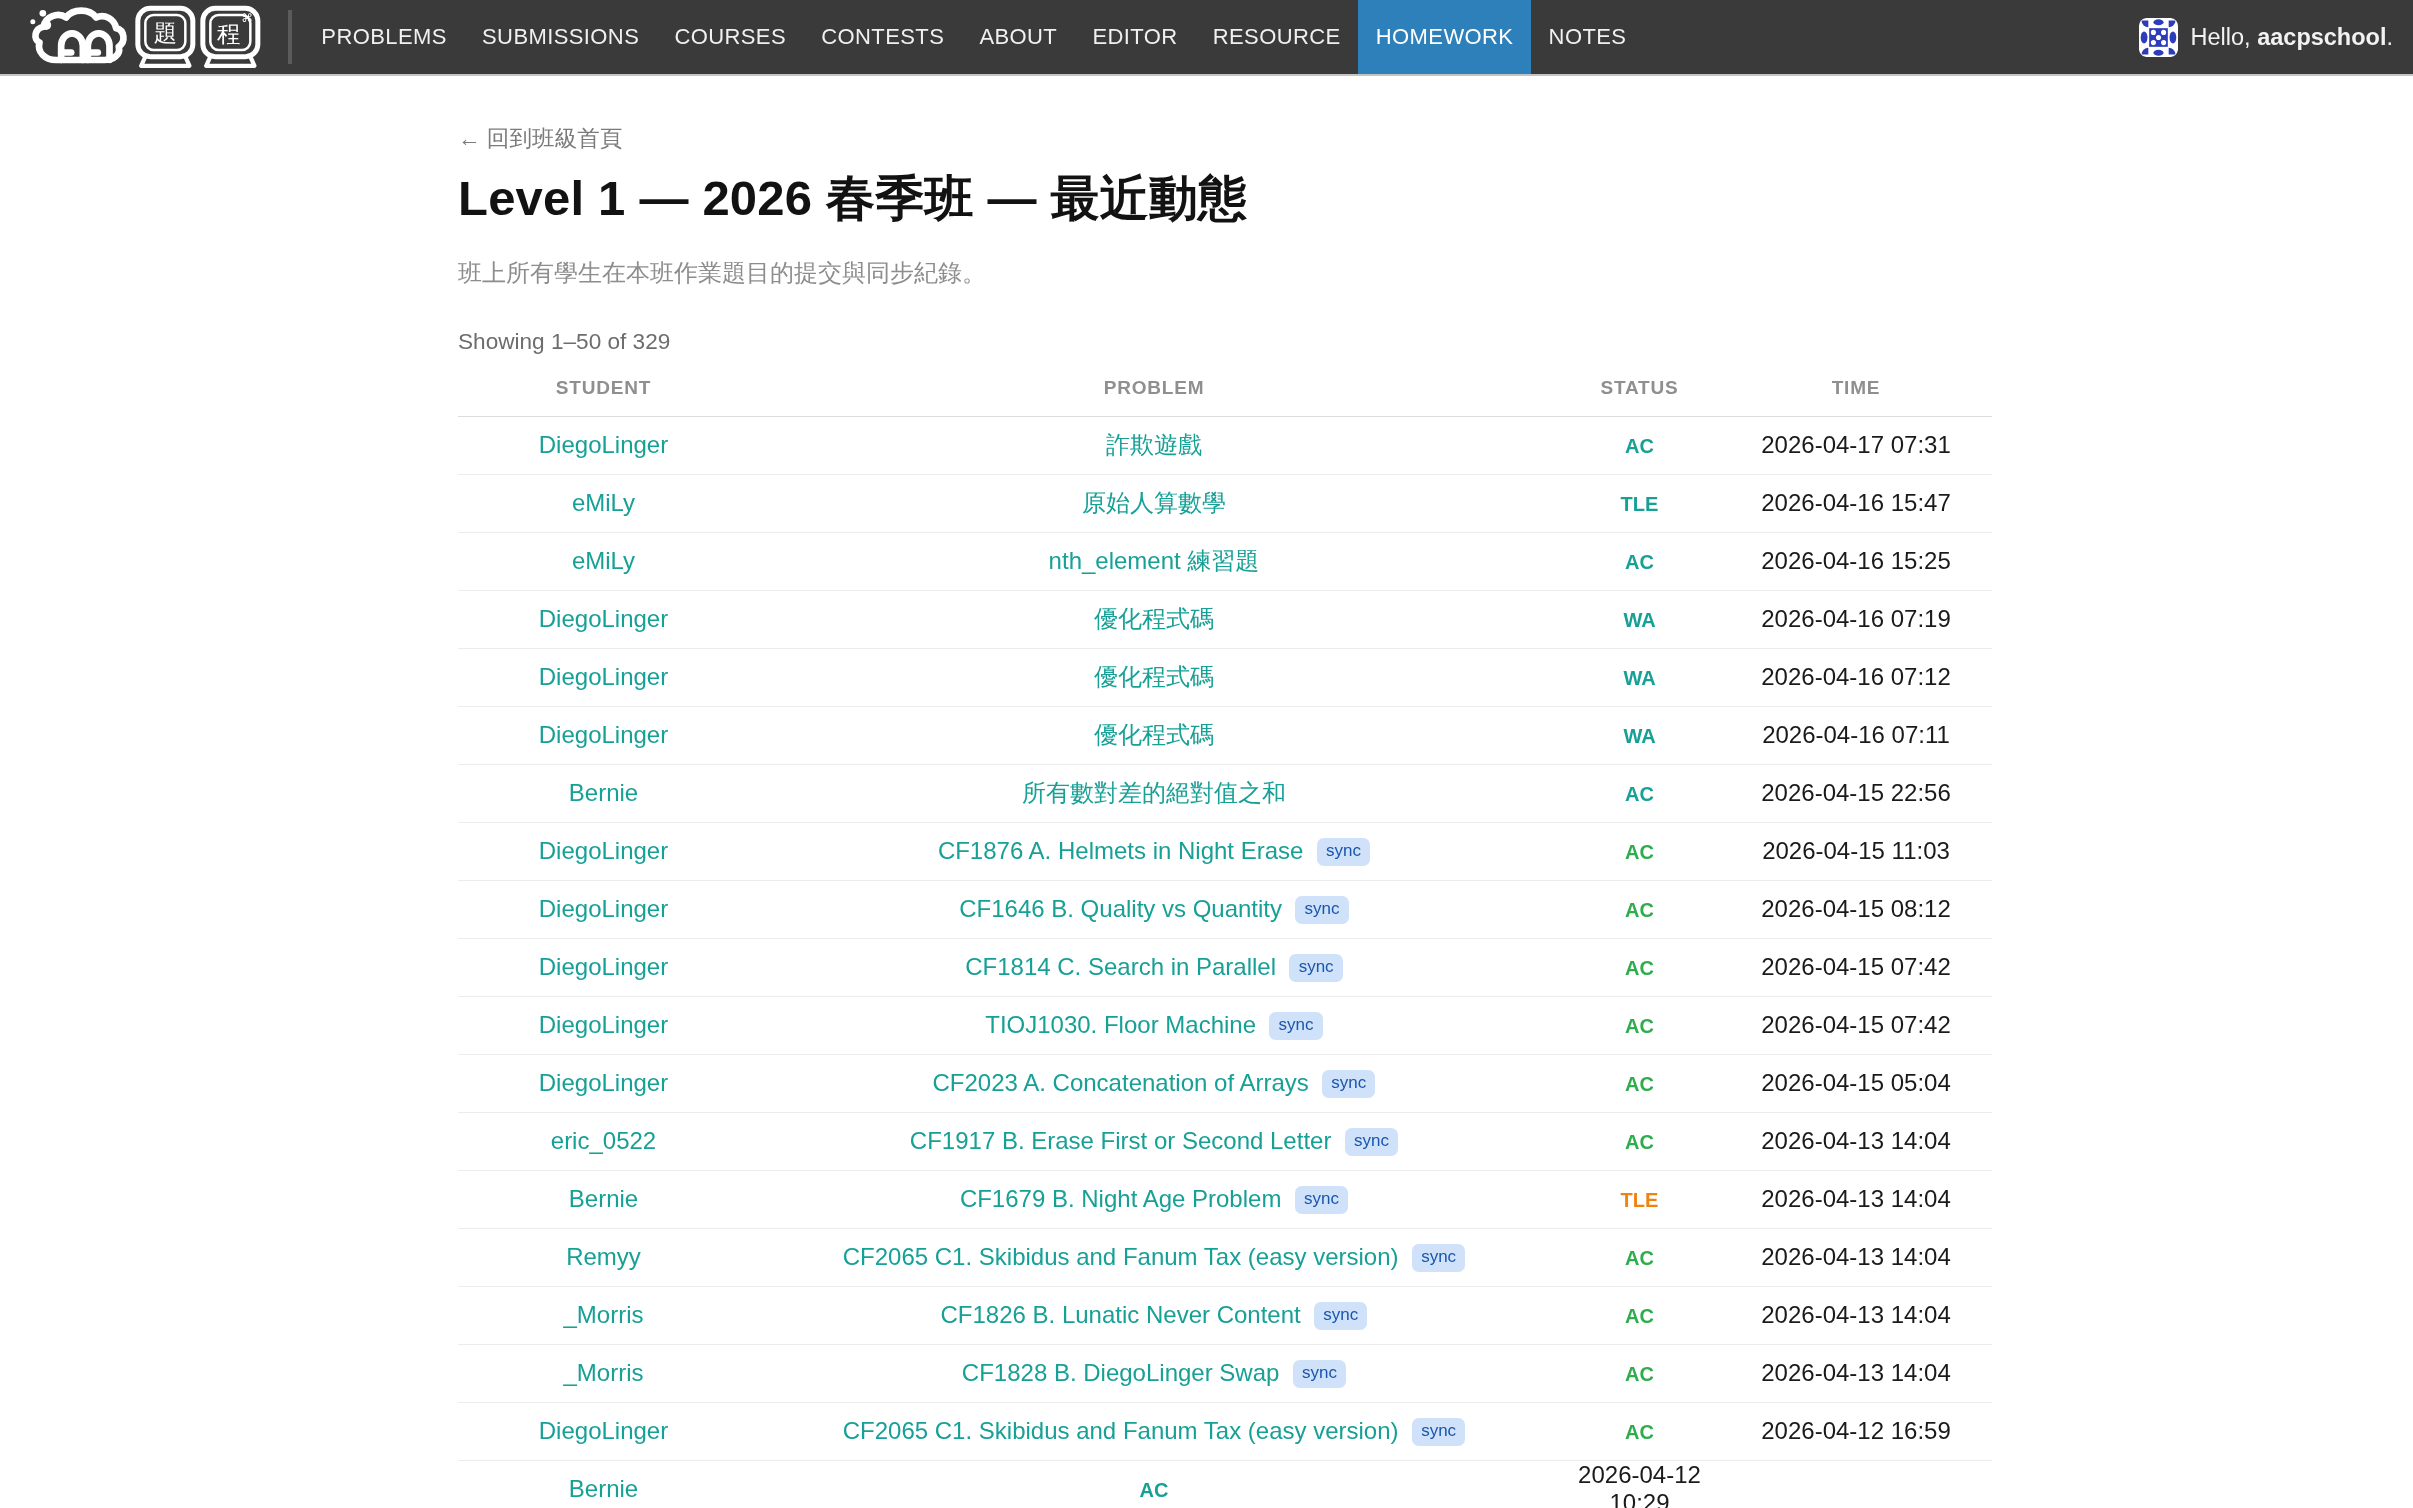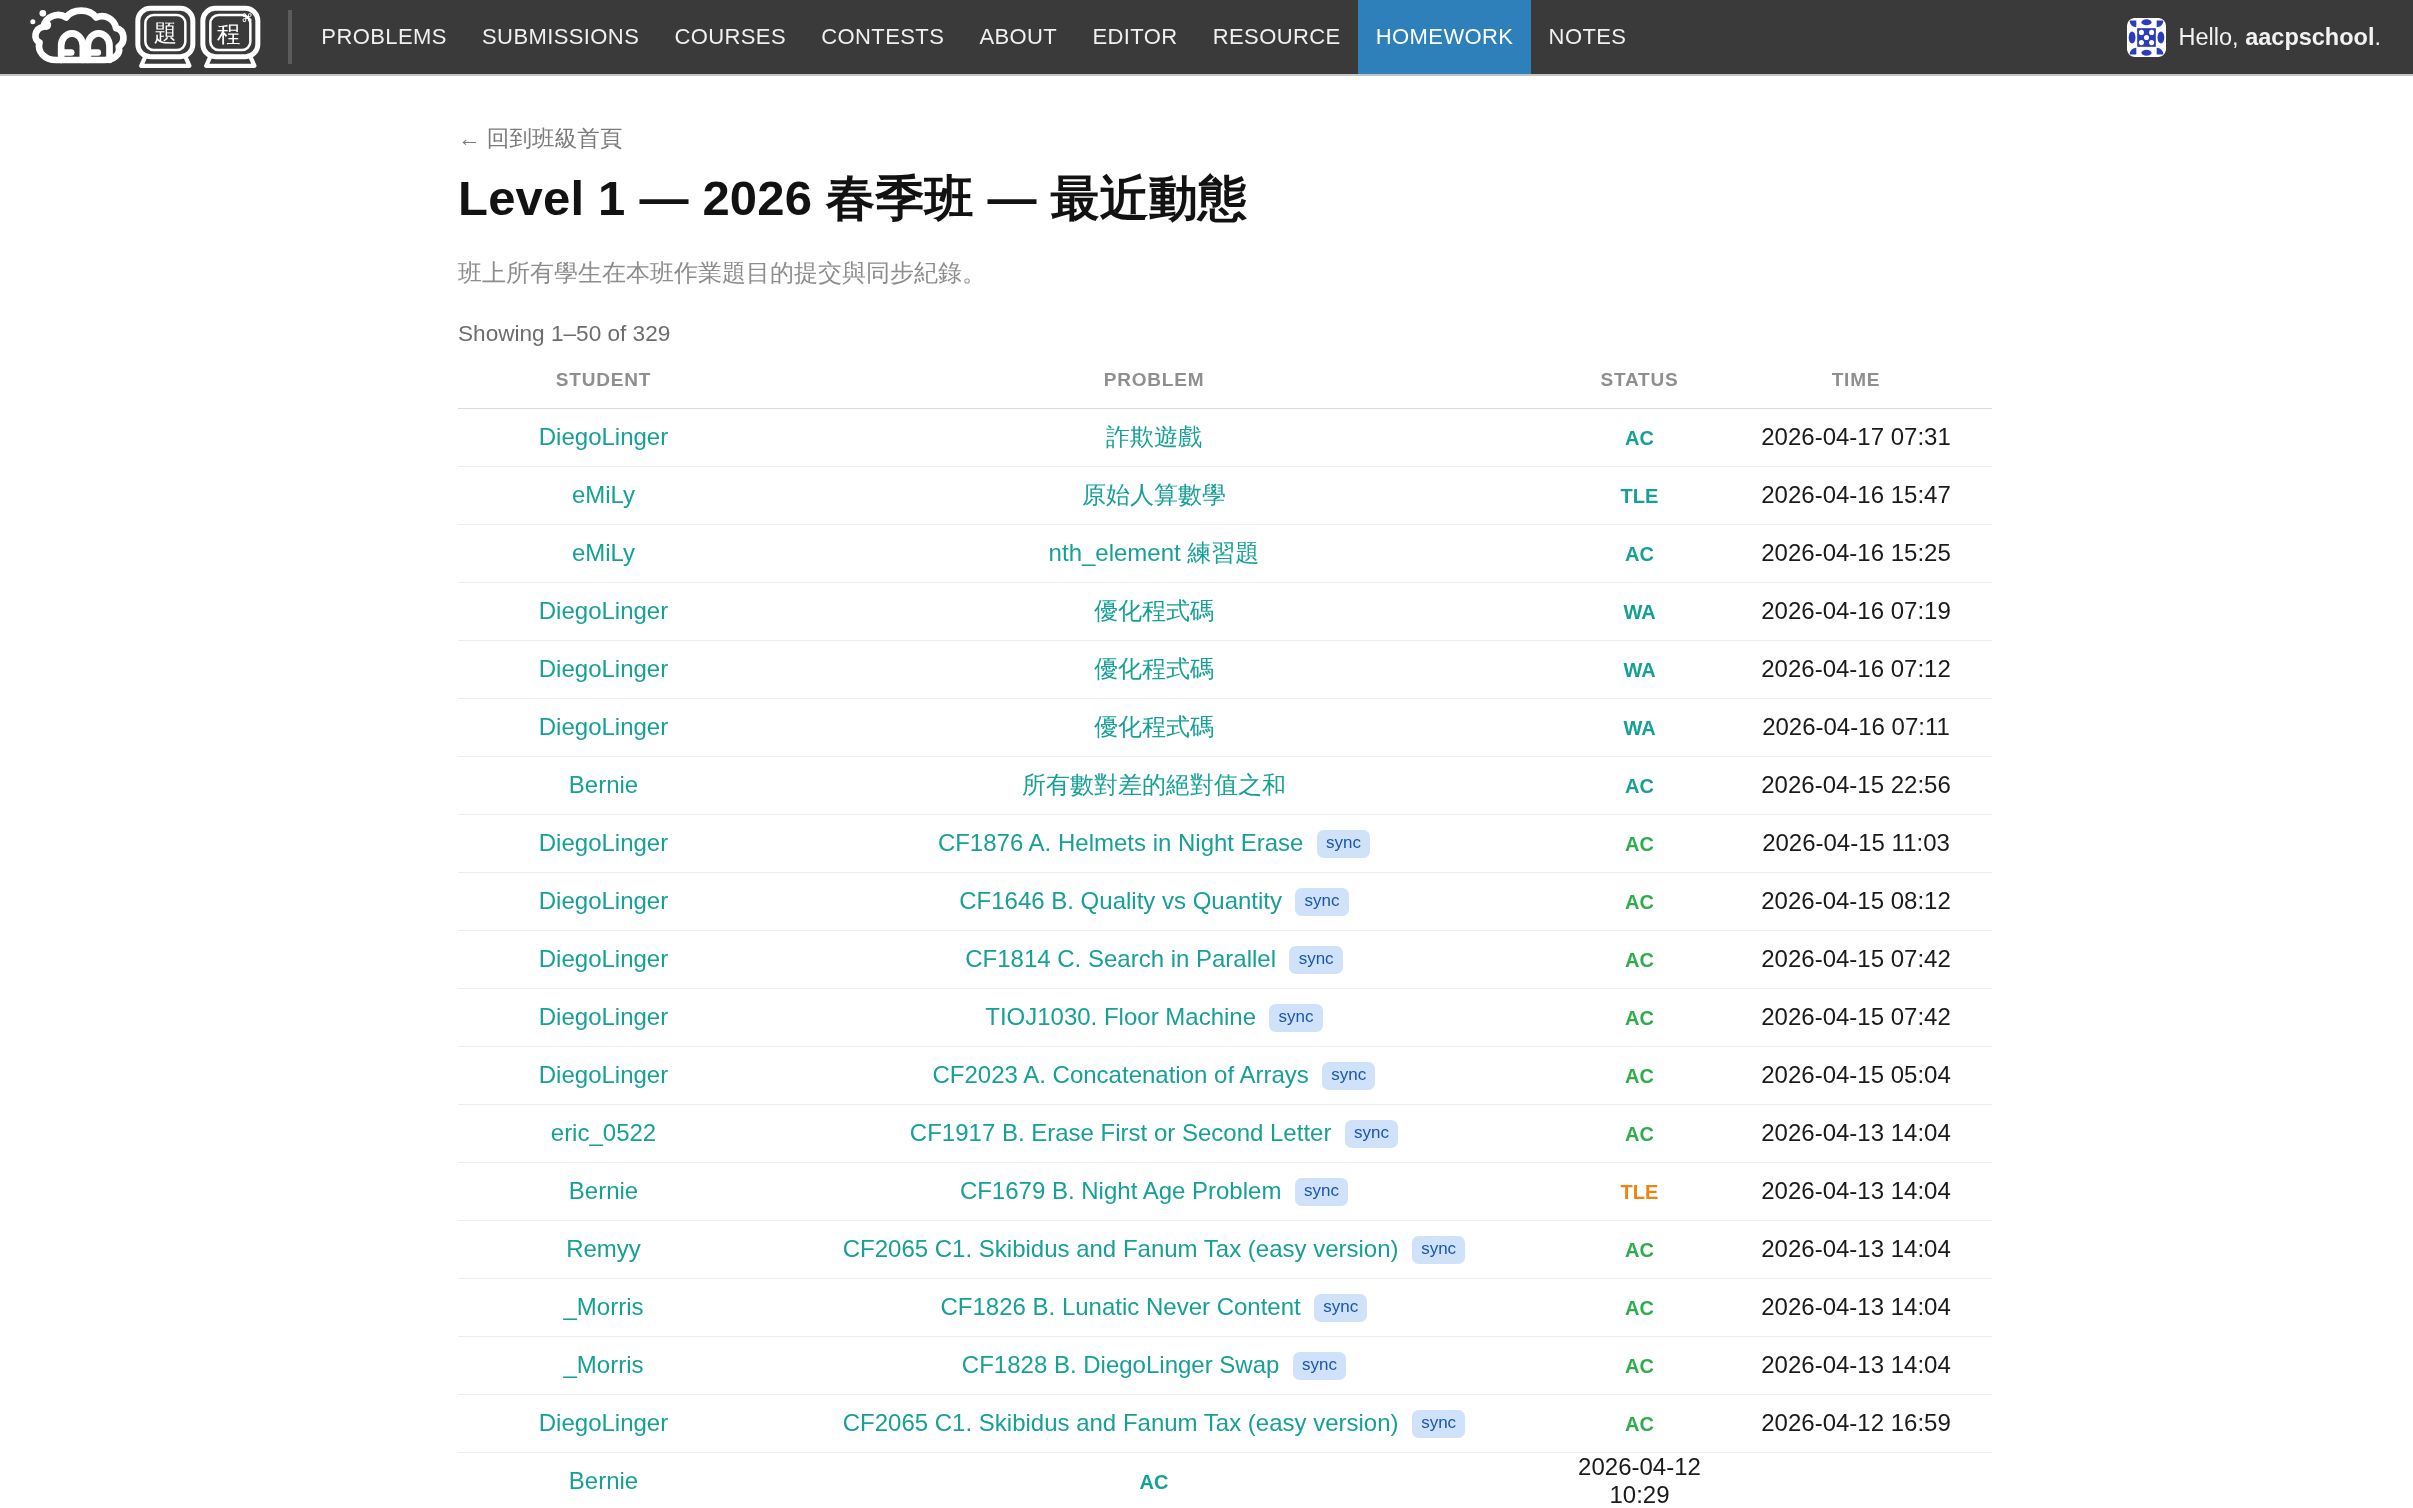--- a/index.html
+++ b/index.html
@@ -36,21 +36,21 @@
     letter-spacing: 0.4px;
     color: #f0f0f0;
     text-decoration: none;
     white-space: nowrap;
     cursor: pointer;
   }
   .nav-item.active { background: #2d80b9; color: #ffffff; }
   .nav-spacer { flex: 1; }
   .user-area {
     display: flex; align-items: center;
-    padding-right: 32px;
+    padding-right: 20px;
   }
   .avatar { width: 39px; height: 39px; border-radius: 6.7px; margin-right: 12.6px; display: block; }
   .greeting { font-size: 23.5px; color: #f2f2f2; white-space: nowrap; }
   .greeting b { font-weight: 700; }
 
   
   .main {
     margin-left: 458px;
     width: 1534px;
     padding-top: 47px;
@@ -63,21 +63,21 @@
     cursor: pointer;
   }
   .page-title {
     margin-top: 11.7px;
     font-size: 49px;
     font-weight: 700;
     color: #121212;
     letter-spacing: 0.2px;
   }
   .subtitle { margin-top: 25px; font-size: 24px; color: #8d8d8d; }
-  .showing  { margin-top: 32px; font-size: 22.6px; color: #6d6d6d; }
+  .showing  { margin-top: 40px; font-size: 22.6px; color: #6d6d6d; }
 
   
   .table { margin-top: 22px; }
   .thead, .trow {
     display: grid;
     grid-template-columns: 281px 820px 151px 1fr;
     text-align: center;
   }
   .thead {
     border-bottom: 1.7px solid #dcdcdc;

